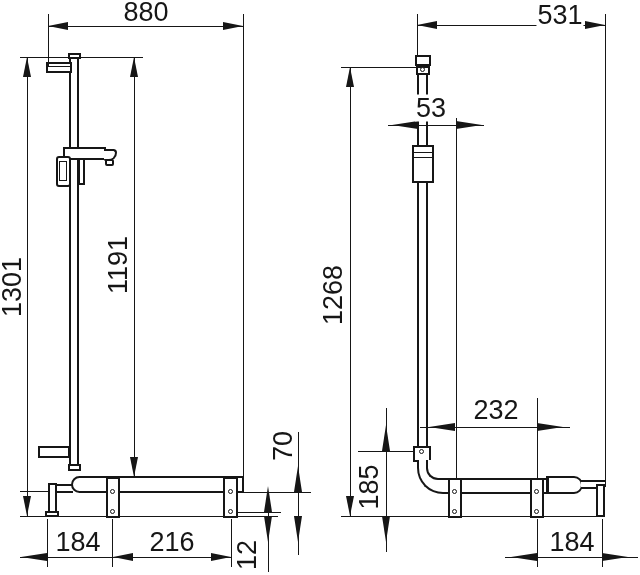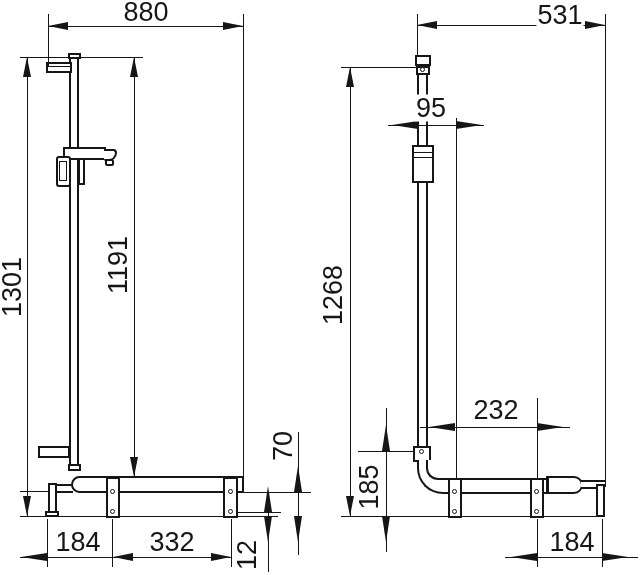--- a/index.html
+++ b/index.html
@@ -132,21 +132,21 @@
   <div class="ar aD lg" style="left:382px;top:516px;"></div>
   <div class="ar aL lg" style="left:511px;top:553px;"></div>
   <div class="ar aR lg" style="left:602px;top:553px;"></div>
 
   <div class="lb" style="left:146px;top:12px;">880</div>
   <div class="lb rot" style="left:12px;top:287px;">1301</div>
   <div class="lb rot" style="left:118px;top:265px;">1191</div>
   <div class="lb rot" style="left:283px;top:446px;">70</div>
   <div class="lb rot" style="left:247px;top:555px;">12</div>
   <div class="lb" style="left:78px;top:542px;">184</div>
-  <div class="lb" style="left:172px;top:542px;">332</div>
+  <div class="lb" style="left:172px;top:542px;">216</div>
   <div class="lb" style="left:513px;top:15px;margin-left:47px;">531</div>
-  <div class="lb" style="left:431px;top:108px;">95</div>
+  <div class="lb" style="left:431px;top:108px;">53</div>
   <div class="lb rot" style="left:333px;top:295px;">1268</div>
   <div class="lb" style="left:496px;top:410px;">232</div>
   <div class="lb rot" style="left:369px;top:487px;">185</div>
   <div class="lb" style="left:572px;top:542px;">184</div>
 
 </div>
 
 </body></html>

